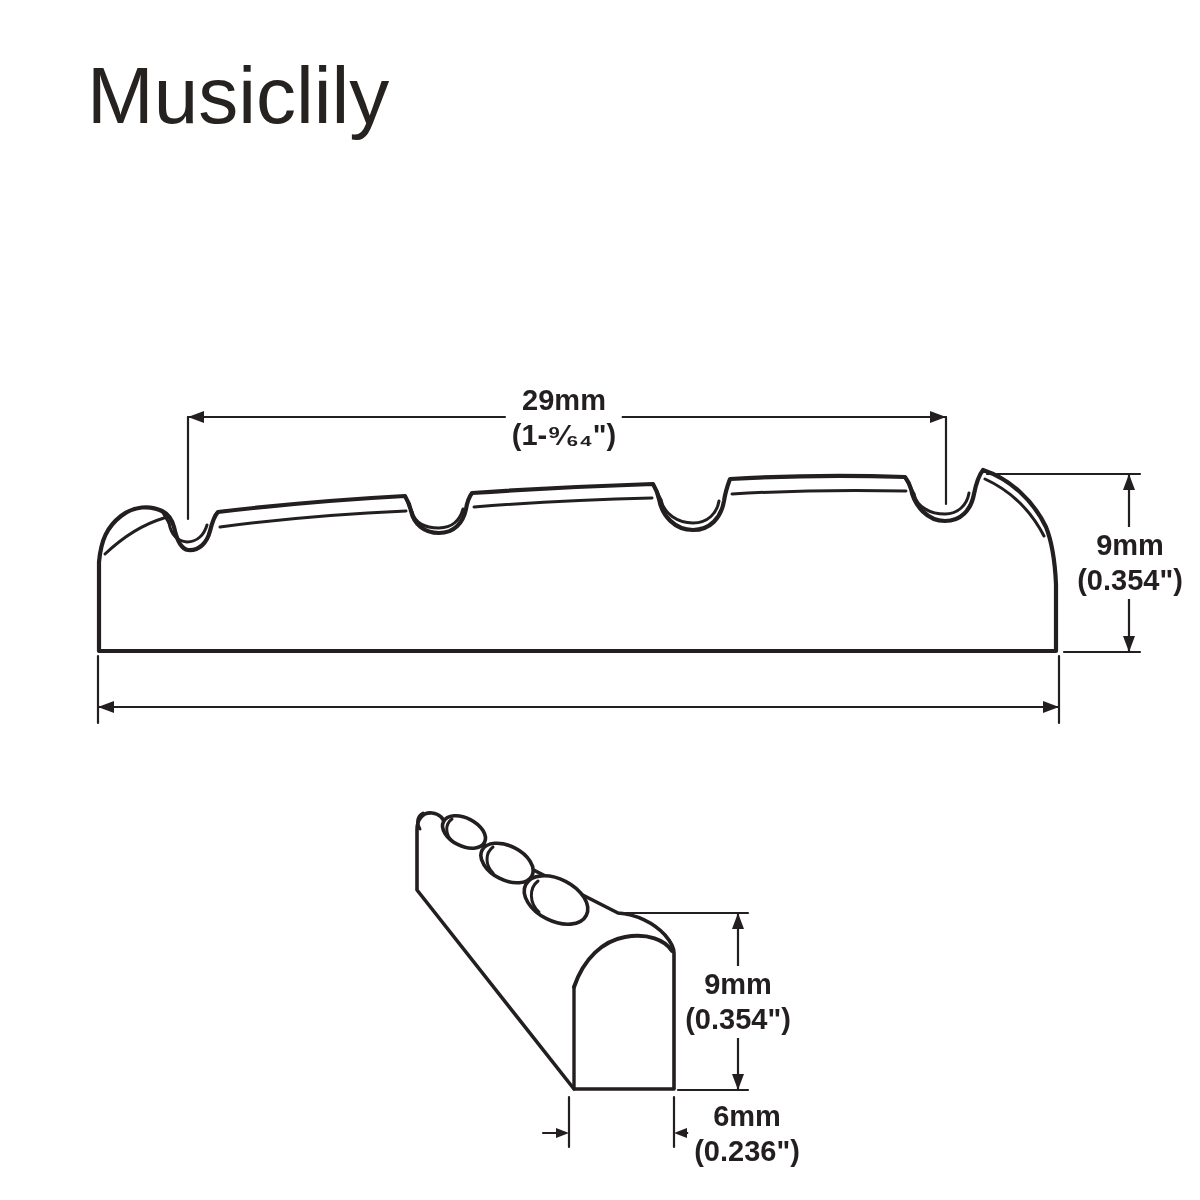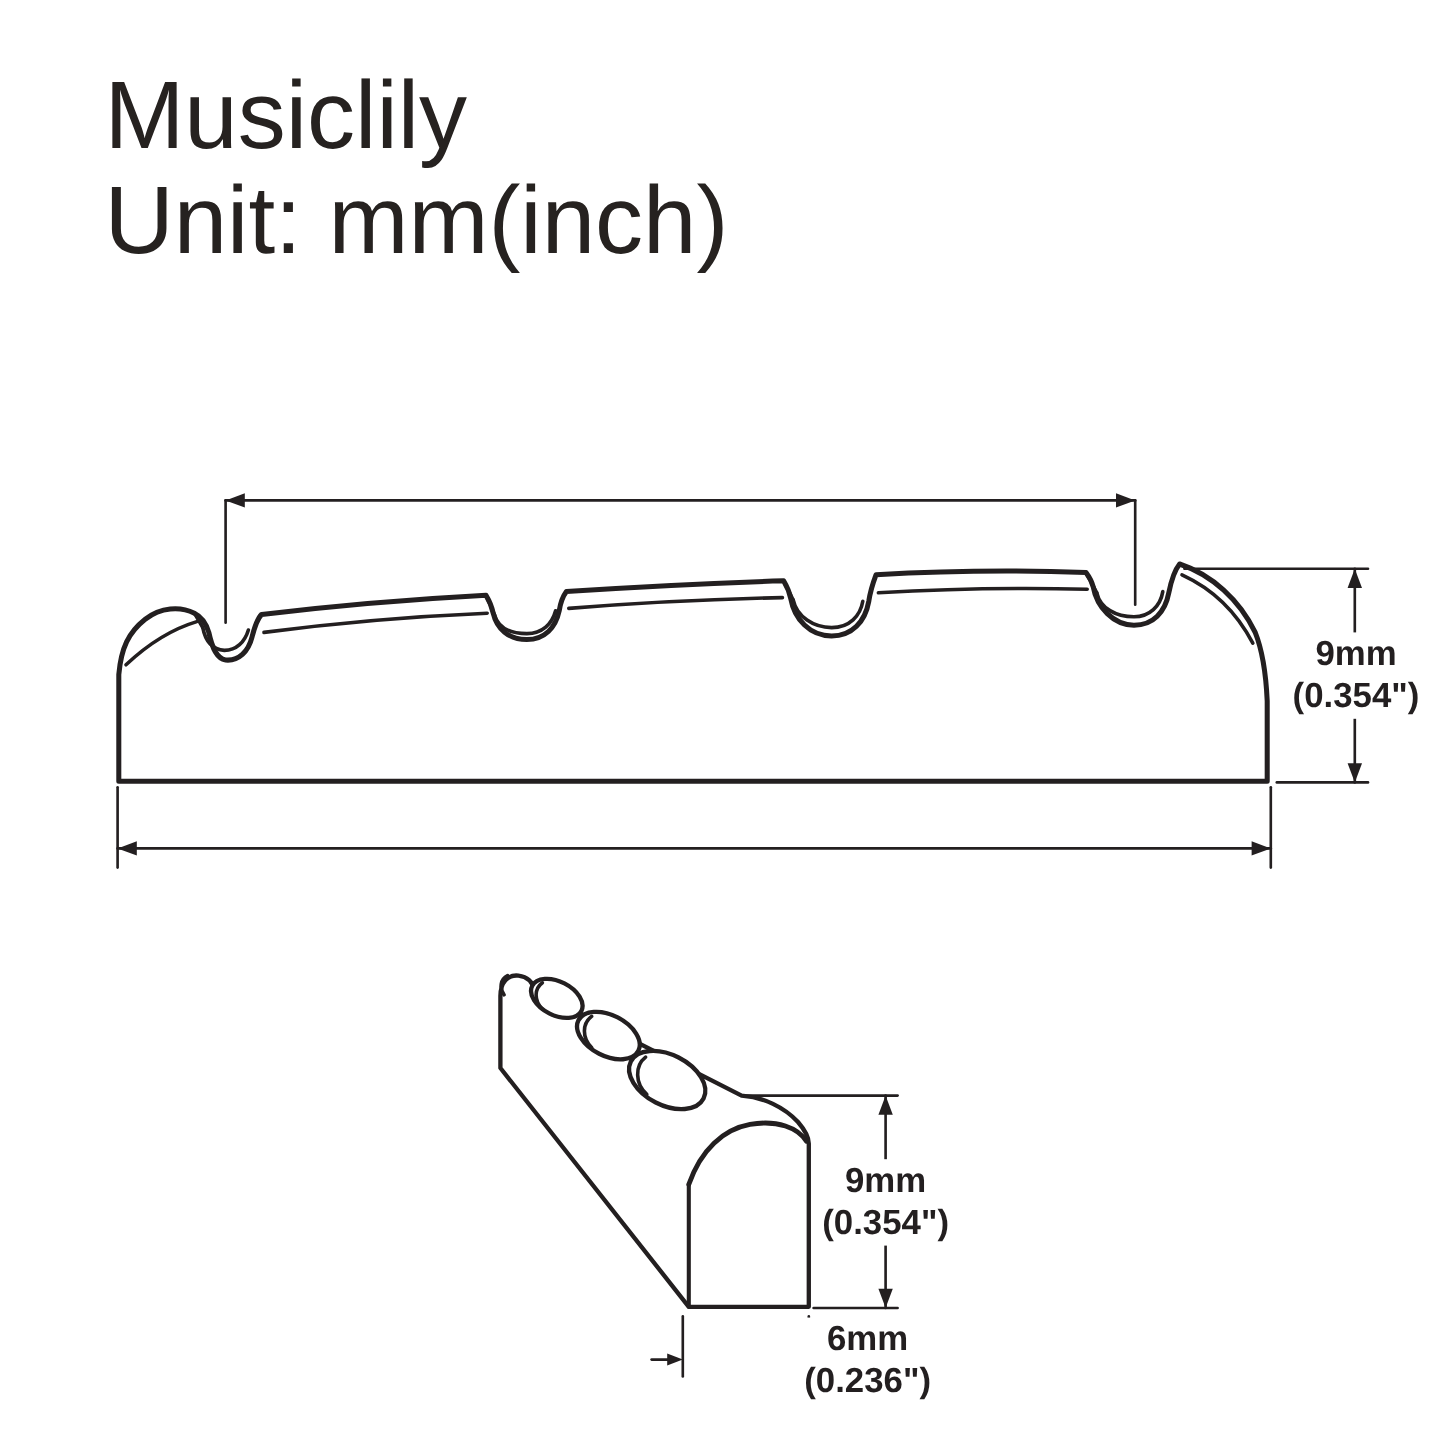--- a/index.html
+++ b/index.html
@@ -14,21 +14,20 @@
              color:#231f20;padding:1px 6px;white-space:nowrap;}
   .dim-label .inch{font-size:29px;}
 </style>
 </head>
 <body>
 
 <div class="canvas">
 
   <div class="title-block">
     <div>Musiclily</div>
-    <div>Unit: mm(inch)</div>
   </div>
 
   <svg class="drawing" width="1200" height="1200" viewBox="0 0 1200 1200">
     <g fill="none" stroke="#231f20" stroke-linecap="round" stroke-linejoin="round">
 
       <g>
         <path fill="#ffffff" stroke-width="4.2" d="M 88 651 L 88 562
              C 90 540, 96 527, 110 516
              C 123 506, 139 505, 151 511
              C 157 514, 161 520, 163 527
@@ -129,30 +128,34 @@
         <path d="M 558 1097 L 558 1147"></path>
         <path d="M 663 1097 L 663 1147"></path>
         <path d="M 532 1133 L 547 1133"></path>
         <polygon fill="#231f20" stroke="none" points="558,1133 545,1128 545,1138"></polygon>
         <path d="M 690 1133 L 675 1133"></path>
         <polygon fill="#231f20" stroke="none" points="663,1133 676,1128 676,1138"></polygon>
       </g>
     </g>
   </svg>
 
+  <div class="dim-label" style="left:553px;top:418px;">
+    <div class="mm">29mm</div>
+    <div class="inch">(1-⁹⁄₆₄")</div>
+  </div>
 
   <div class="dim-label" style="left:1119px;top:563px;">
     <div class="mm">9mm</div>
     <div class="inch">(0.354")</div>
   </div>
 
 
   <div class="dim-label" style="left:727px;top:1002px;">
     <div class="mm">9mm</div>
     <div class="inch">(0.354")</div>
   </div>
 
-  <div class="dim-label" style="left:712px;top:1134px;">
+  <div class="dim-label" style="left:736px;top:1134px;">
     <div class="mm">6mm</div>
     <div class="inch">(0.236")</div>
   </div>
 
 </div>
 
 </body></html>

